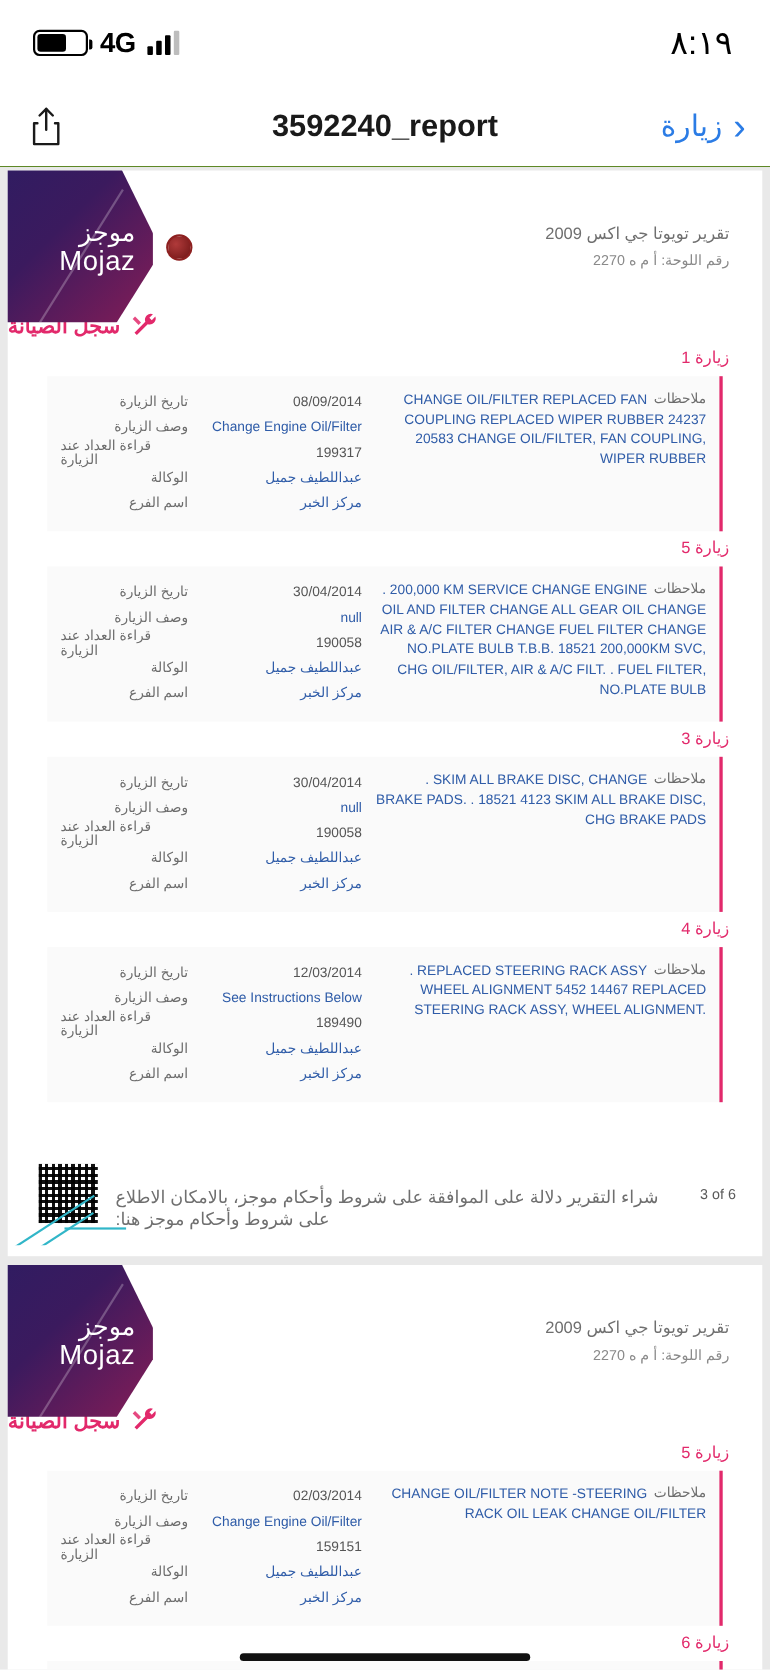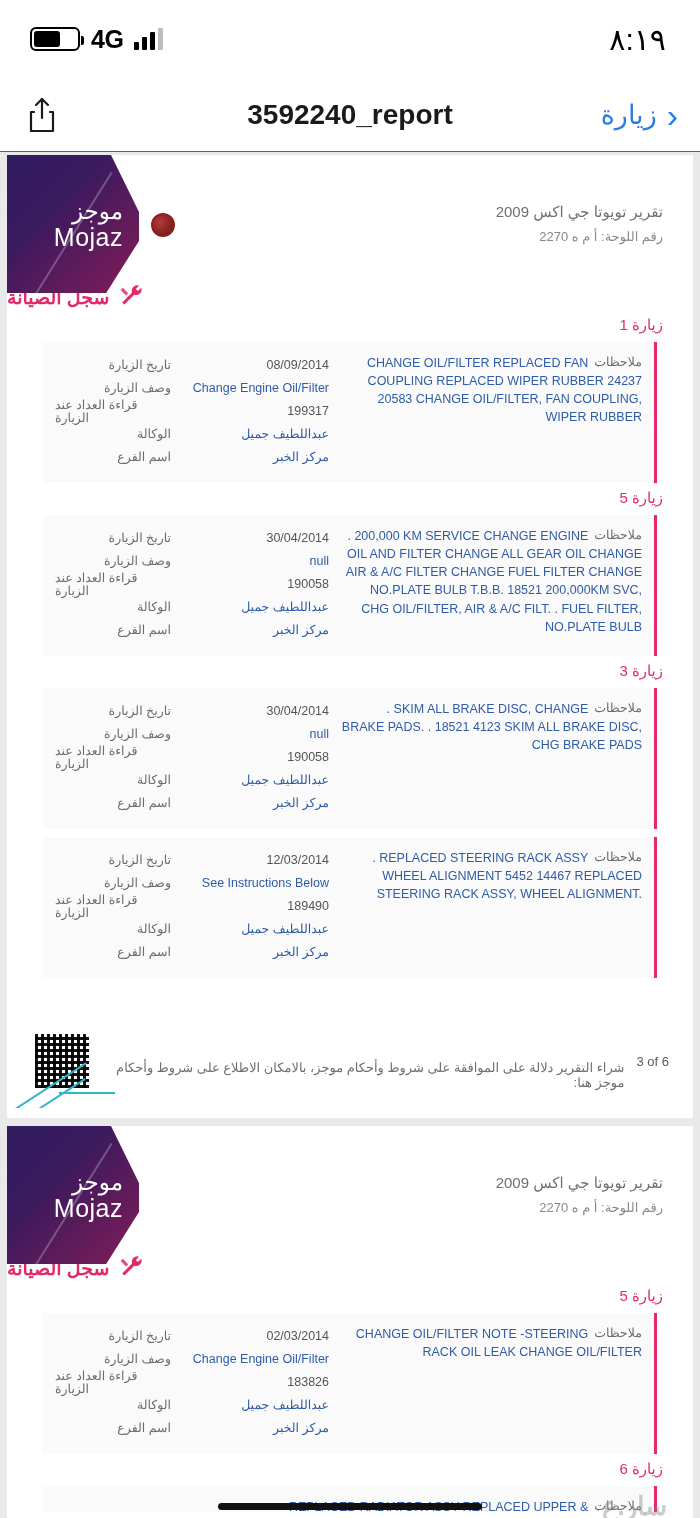--- a/index.html
+++ b/index.html
@@ -267,24 +267,24 @@
   .qr {
     width: 62px; height: 62px;
     background:
       repeating-linear-gradient(0deg, #111 0 3px, #fff 3px 6px),
       repeating-linear-gradient(90deg, #111 0 3px, #fff 3px 6px);
     background-blend-mode: multiply;
     border: 4px solid #fff;
     outline: 1px solid #fff;
   }
   .footer-note {
-    font-size: 13px;
+    font-size: 16px;
     color: #6f6f6f;
     flex: 1;
-    text-align: right;
+    text-align: left;
     padding: 0 12px;
     direction: rtl;
     margin-top: 28px;
   }
   .page-num {
     font-size: 13px;
     color: #5a5a5a;
     direction: ltr;
     white-space: nowrap;
   }
@@ -450,20 +450,21 @@
           <div class="val plain">190058</div>
           <div class="val">عبداللطيف جميل</div>
           <div class="val">مركز الخبر</div>
         </div>
         <div class="notes">
           <span class="notes-label">ملاحظات</span>
           <span class="notes-text">. SKIM ALL BRAKE DISC, CHANGE BRAKE PADS. . 18521 4123 SKIM ALL BRAKE DISC, CHG BRAKE PADS</span>
         </div>
       </div>
 
+      <div class="visit-label">زيارة 4</div>
       <div class="card">
         <div class="labels">
           <div class="lbl">تاريخ الزيارة</div>
           <div class="lbl">وصف الزيارة</div>
           <div class="lbl">قراءة العداد عند الزيارة</div>
           <div class="lbl">الوكالة</div>
           <div class="lbl">اسم الفرع</div>
         </div>
         <div class="values">
           <div class="val plain">12/03/2014</div>
@@ -520,21 +521,21 @@
         <div class="labels">
           <div class="lbl">تاريخ الزيارة</div>
           <div class="lbl">وصف الزيارة</div>
           <div class="lbl">قراءة العداد عند الزيارة</div>
           <div class="lbl">الوكالة</div>
           <div class="lbl">اسم الفرع</div>
         </div>
         <div class="values">
           <div class="val plain">02/03/2014</div>
           <div class="val">Change Engine Oil/Filter</div>
-          <div class="val plain">183826</div>
+          <div class="val plain">159151</div>
           <div class="val">عبداللطيف جميل</div>
           <div class="val">مركز الخبر</div>
         </div>
         <div class="notes">
           <span class="notes-label">ملاحظات</span>
           <span class="notes-text">CHANGE OIL/FILTER NOTE -STEERING RACK OIL LEAK CHANGE OIL/FILTER</span>
         </div>
       </div>
 
       <div class="visit-label">زيارة 6</div>

